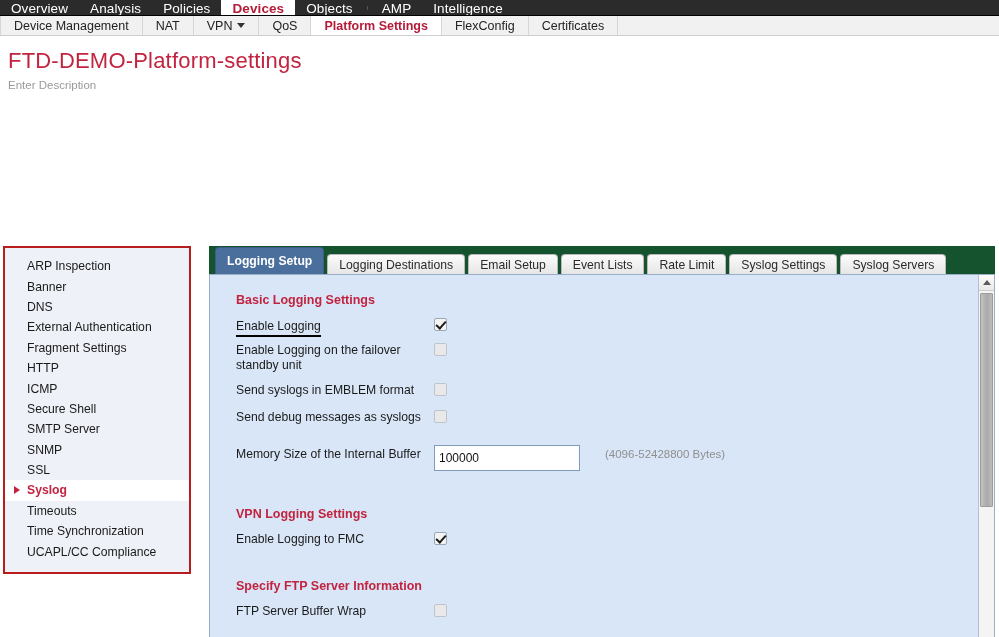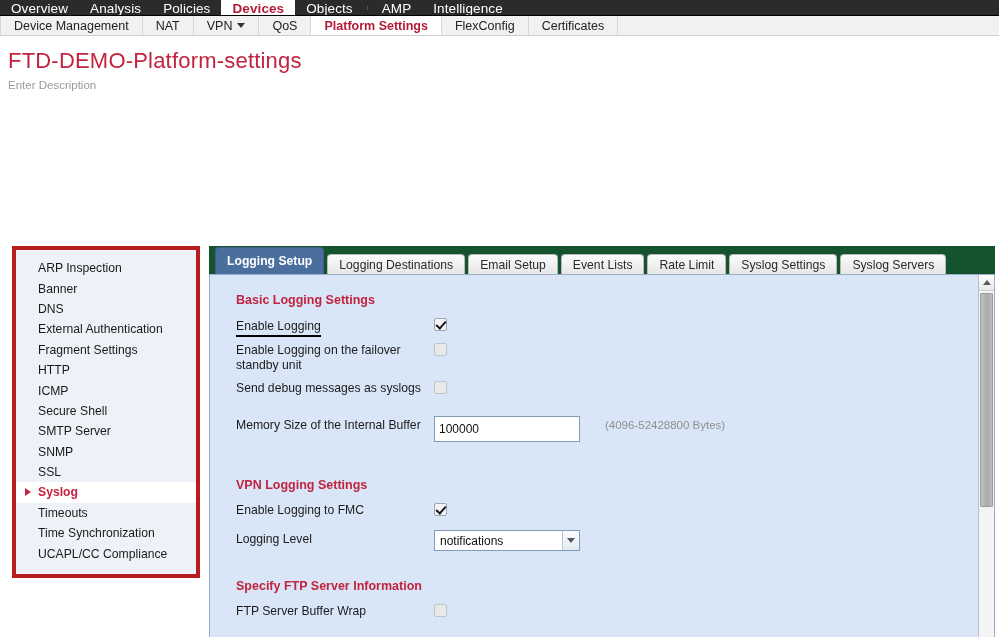--- a/index.html
+++ b/index.html
@@ -104,25 +104,25 @@
 
   
   #body-area {
     position: relative;
     height: 100%;
   }
 
   
   #sidebar {
     position: absolute;
-    left: 12px;
+    left: 3px;
     top: 152px;
     width: 188px;
     background: #eef1f7;
-    border: 4px solid #b91c1c;
+    border: 2px solid #b91c1c;
     padding: 8px 0 10px 0;
   }
   .side-item {
     display: flex;
     align-items: center;
     height: 20.4px;
     padding-left: 22px;
     font-size: 12.2px;
     color: #1a1a1a;
     cursor: pointer;
@@ -445,48 +445,43 @@
             <span class="flabel underlined">Enable Logging</span>
           </div>
           <div class="cbox checked"></div>
         </div>
 
         <div class="frow">
           <div class="flabel">Enable Logging on the failover standby unit</div>
           <div class="cbox faded"></div>
         </div>
 
+        <div class="frow" style="margin-top:8px;">
+          <div class="flabel">Send syslogs in EMBLEM format</div>
+          <div class="cbox faded"></div>
+        </div>
 
         <div class="frow" style="margin-top:6px;">
           <div class="flabel">Send debug messages as syslogs</div>
           <div class="cbox faded"></div>
         </div>
 
         <div class="frow" style="margin-top:16px;">
           <div class="flabel">Memory Size of the Internal Buffer</div>
           <input class="txtin" type="text" value="100000" style="">
           <div class="hint">(4096-52428800 Bytes)</div>
         </div>
 
         <div class="sec-title vpn">VPN Logging Settings</div>
 
         <div class="frow">
           <div class="flabel">Enable Logging to FMC</div>
           <div class="cbox checked"></div>
         </div>
 
-        <div class="frow" style="margin-top:8px;">
-          <div class="flabel">Logging Level</div>
-          <div class="selwrap">
-            <span class="seltext">notifications</span>
-            <span class="selbtn">
-                <i></i>
-              </span>
-          </div>
-        </div>
 
         <div class="sec-title ftp">Specify FTP Server Information</div>
 
         <div class="frow" style="margin-top:8px;">
           <div class="flabel">FTP Server Buffer Wrap</div>
           <div class="cbox faded"></div>
         </div>
 
       </div>
 

